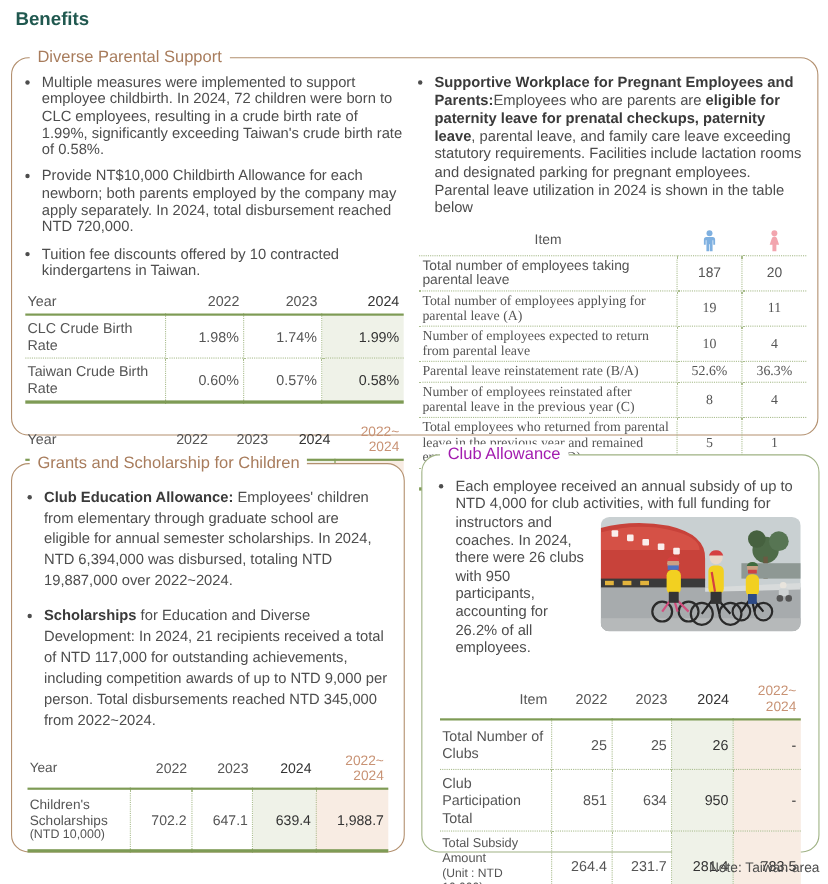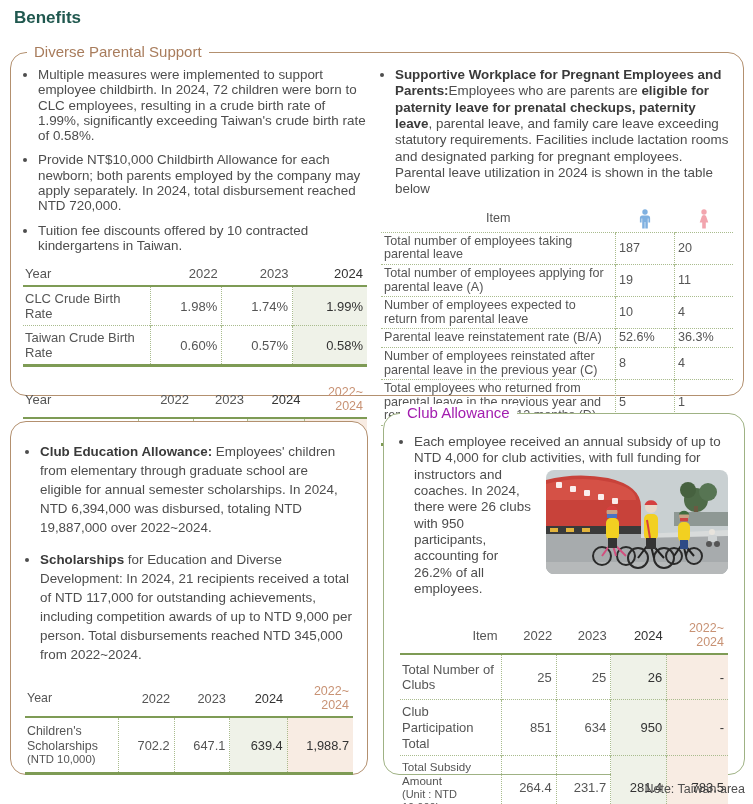--- a/index.html
+++ b/index.html
@@ -46,22 +46,22 @@
   #birth-table{margin-top:5px;}
   #allow-table{margin-top:14px;}
   #allow-table td{height:40px;}
 
   
   table.leave{width:100%;border-collapse:collapse;font-size:12.6px;color:#555;margin-top:3px;
               border-bottom:3px solid #7e9b55;}
   table.leave th,table.leave td{padding:2px 3px;font-weight:normal;line-height:1.08;vertical-align:middle;}
   table.leave thead th{border-bottom:1px dotted #a9bc8d;text-align:center;padding-bottom:3px;}
   table.leave td.lab{text-align:left;}
-  table.leave td.v{border-left:1px dotted #a9bc8d;width:52px;}
-  table.leave tbody tr + tr td{border-top:1px dotted #a9bc8d;}
+  table.leave td.v{border-left:1px dotted #a9bc8d;text-align:center;width:52px;}
+  table.leave tbody tr + tr td{border-top:1px dotted #a9bc8d;font-family:Liberation Serif, serif;}
 
   .person-icon{display:inline-block;vertical-align:middle;}
 
   
   #panel-grants .inner{padding:20px 14px 0 14px;}
   #scholar-table{margin-top:16px;font-size:12.8px;}
   #scholar-table td{height:46px;}
   #scholar-table .lab{font-size:12.4px;line-height:1.2;}
 
   
@@ -205,20 +205,21 @@
               <td class="v">62.5%</td>
               <td class="v">25%</td>
             </tr>
           </tbody>
         </table>
       </div>
     </div>
   </div>
 
   <div class="panel" id="panel-grants">
+    <span class="legend">Grants and Scholarship for Children</span>
     <div class="inner">
       <ul class="bullets loose">
         <li>
           <span class="b">Club Education Allowance:</span><span> Employees' children from elementary through graduate school are eligible for annual semester scholarships. In 2024, NTD 6,394,000 was disbursed, totaling NTD 19,887,000 over 2022~2024.</span>
         </li>
         <li>
           <span class="b">Scholarships</span><span> for Education and Diverse Development: In 2024, 21 recipients received a total of NTD 117,000 for outstanding achievements, including competition awards of up to NTD 9,000 per person. Total disbursements reached NTD 345,000 from 2022~2024.</span>
         </li>
       </ul>
 

